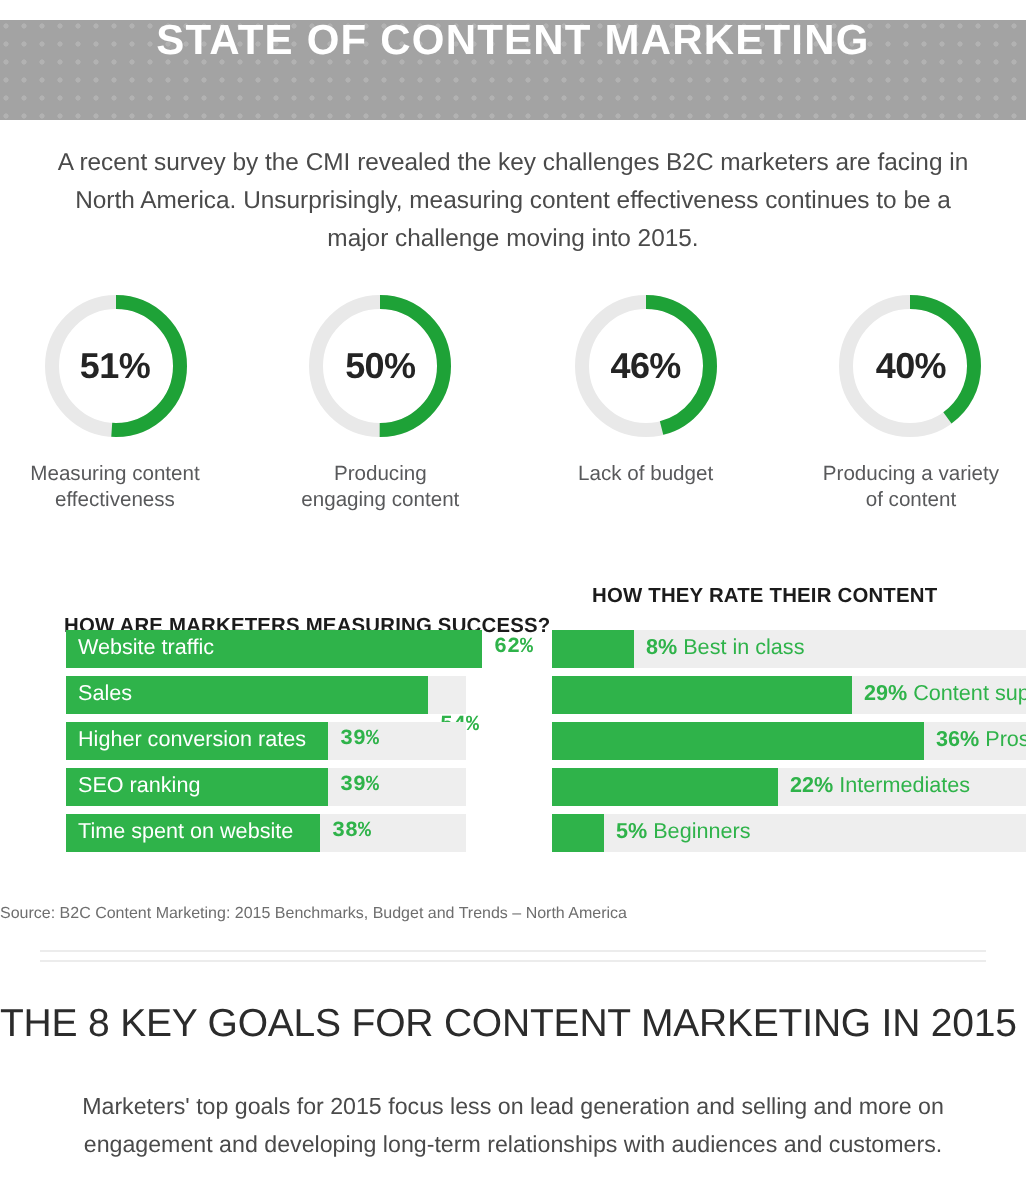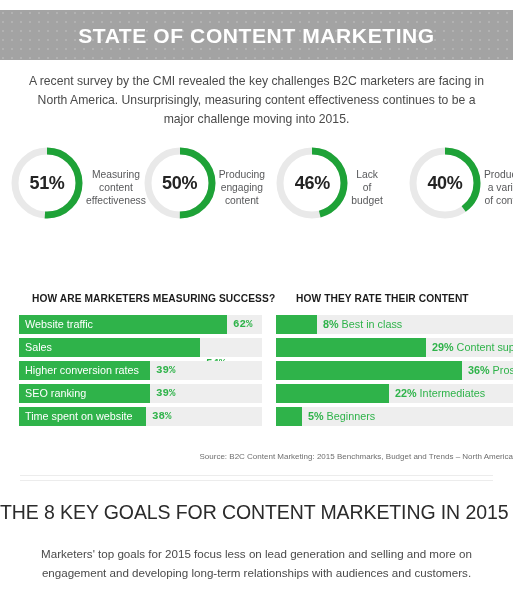--- a/index.html
+++ b/index.html
@@ -21,21 +21,21 @@
     position: absolute;
     left: 0;
     top: 10px;
     width: 513px;
     height: 50px;
     background-color: #a3a3a3;
     background-image:
       radial-gradient(circle at 3px 3px, rgba(255,255,255,0.16) 1.2px, transparent 1.4px);
     background-size: 9px 9px;
     display: flex;
-    align-items: center;
+    align-items: flex-start;
     justify-content: center;
   }
   .banner-title {
     color: #ffffff;
     font-size: 21px;
     font-weight: bold;
     letter-spacing: 0.6px;
     text-align: center;
     line-height: 1;
   }
@@ -57,21 +57,21 @@
     position: absolute;
     left: 8px;
     top: 144px;
     width: 497px;
     display: flex;
     justify-content: space-between;
   }
   .donut-cell {
     width: 99px;
     display: flex;
-    flex-direction: row;
+    flex-direction: column;
     align-items: center;
   }
   .donut {
     position: relative;
     width: 78px;
     height: 78px;
   }
   .donut svg {
     display: block;
     transform: rotate(-90deg);
@@ -110,32 +110,32 @@
     height: 22px;
   }
   .chart-head {
     position: absolute;
     font-size: 10.2px;
     font-weight: bold;
     color: #1b1b1b;
     letter-spacing: 0.1px;
     white-space: nowrap;
   }
-  .chart-head.left  { left: 32px;  top: 0; }
+  .chart-head.left  { left: 32px;  top: 15px; }
   .chart-head.right { left: 296px; top: 0; }
 
   .panels {
     position: relative;
     height: 116px;
   }
   .panel {
     position: absolute;
     top: 0;
   }
-  .panel.left  { left: 19px;  width: 243px; }
+  .panel.left  { left: 33px;  width: 200px; }
   .panel.right { left: 276px; width: 259px; }
 
   .bar-row {
     position: relative;
     height: 19px;
     margin-bottom: 4px;
     background: #eeeeee;
   }
   .bar-row:last-child { margin-bottom: 0; }
 
@@ -179,21 +179,21 @@
     white-space: nowrap;
   }
   .bar-text-out b { font-weight: bold; }
 
   
   .source {
     position: absolute;
     left: 0;
     top: 452px;
     width: 513px;
-    text-align: right;
+    text-align: left;
     font-size: 8px;
     color: #6e6e6e;
   }
 
   
   .divider {
     position: absolute;
     left: 20px;
     top: 475px;
     width: 473px;

